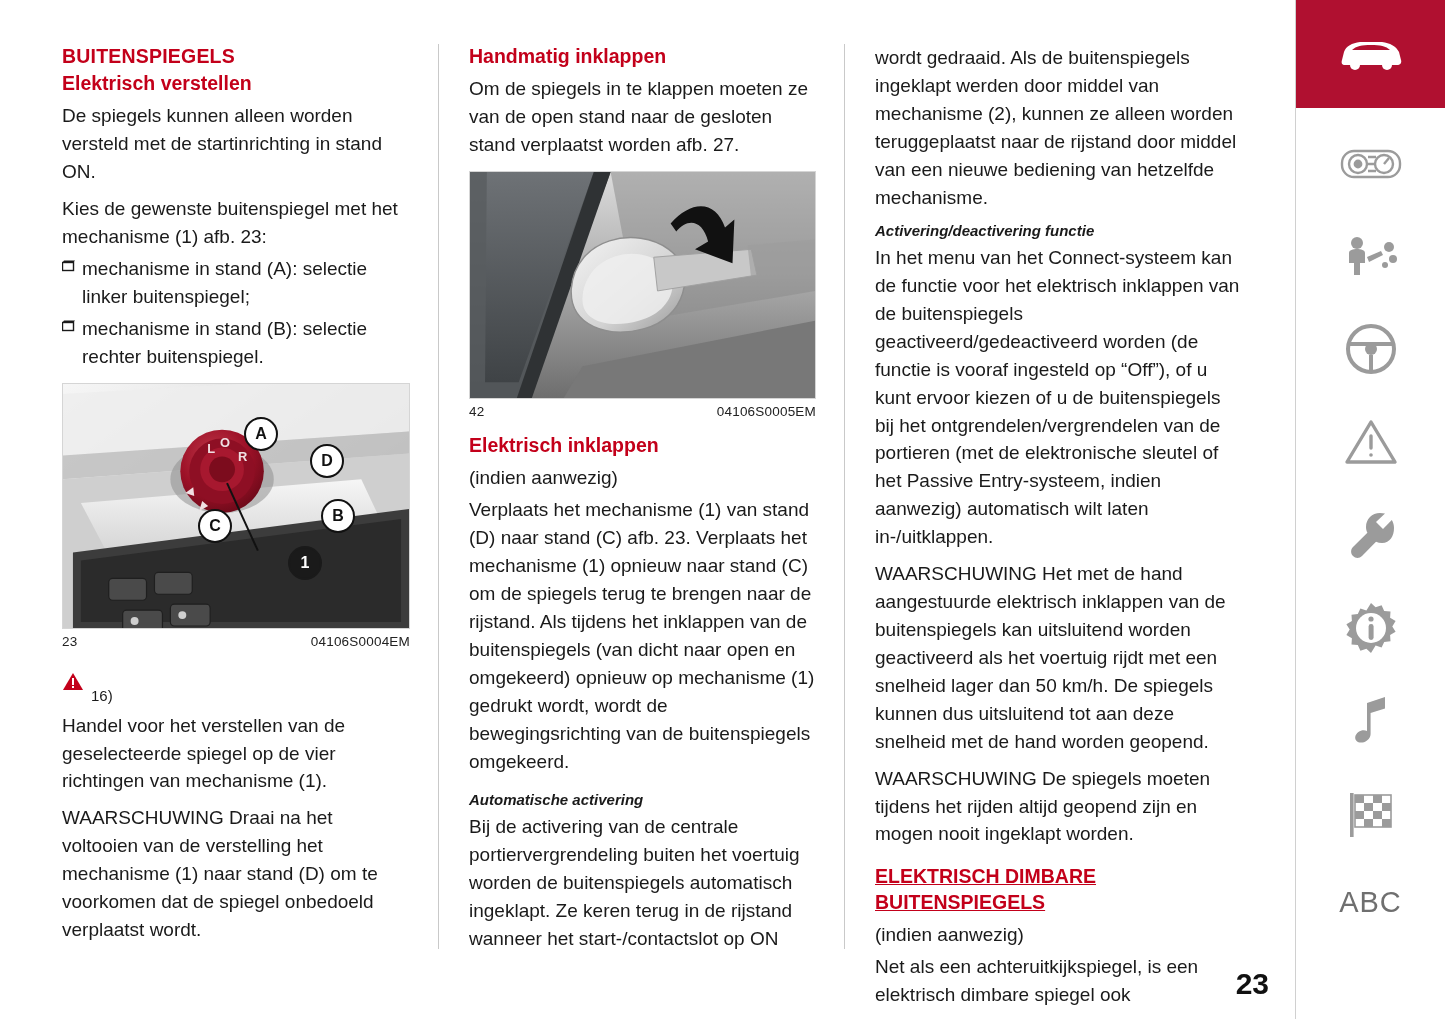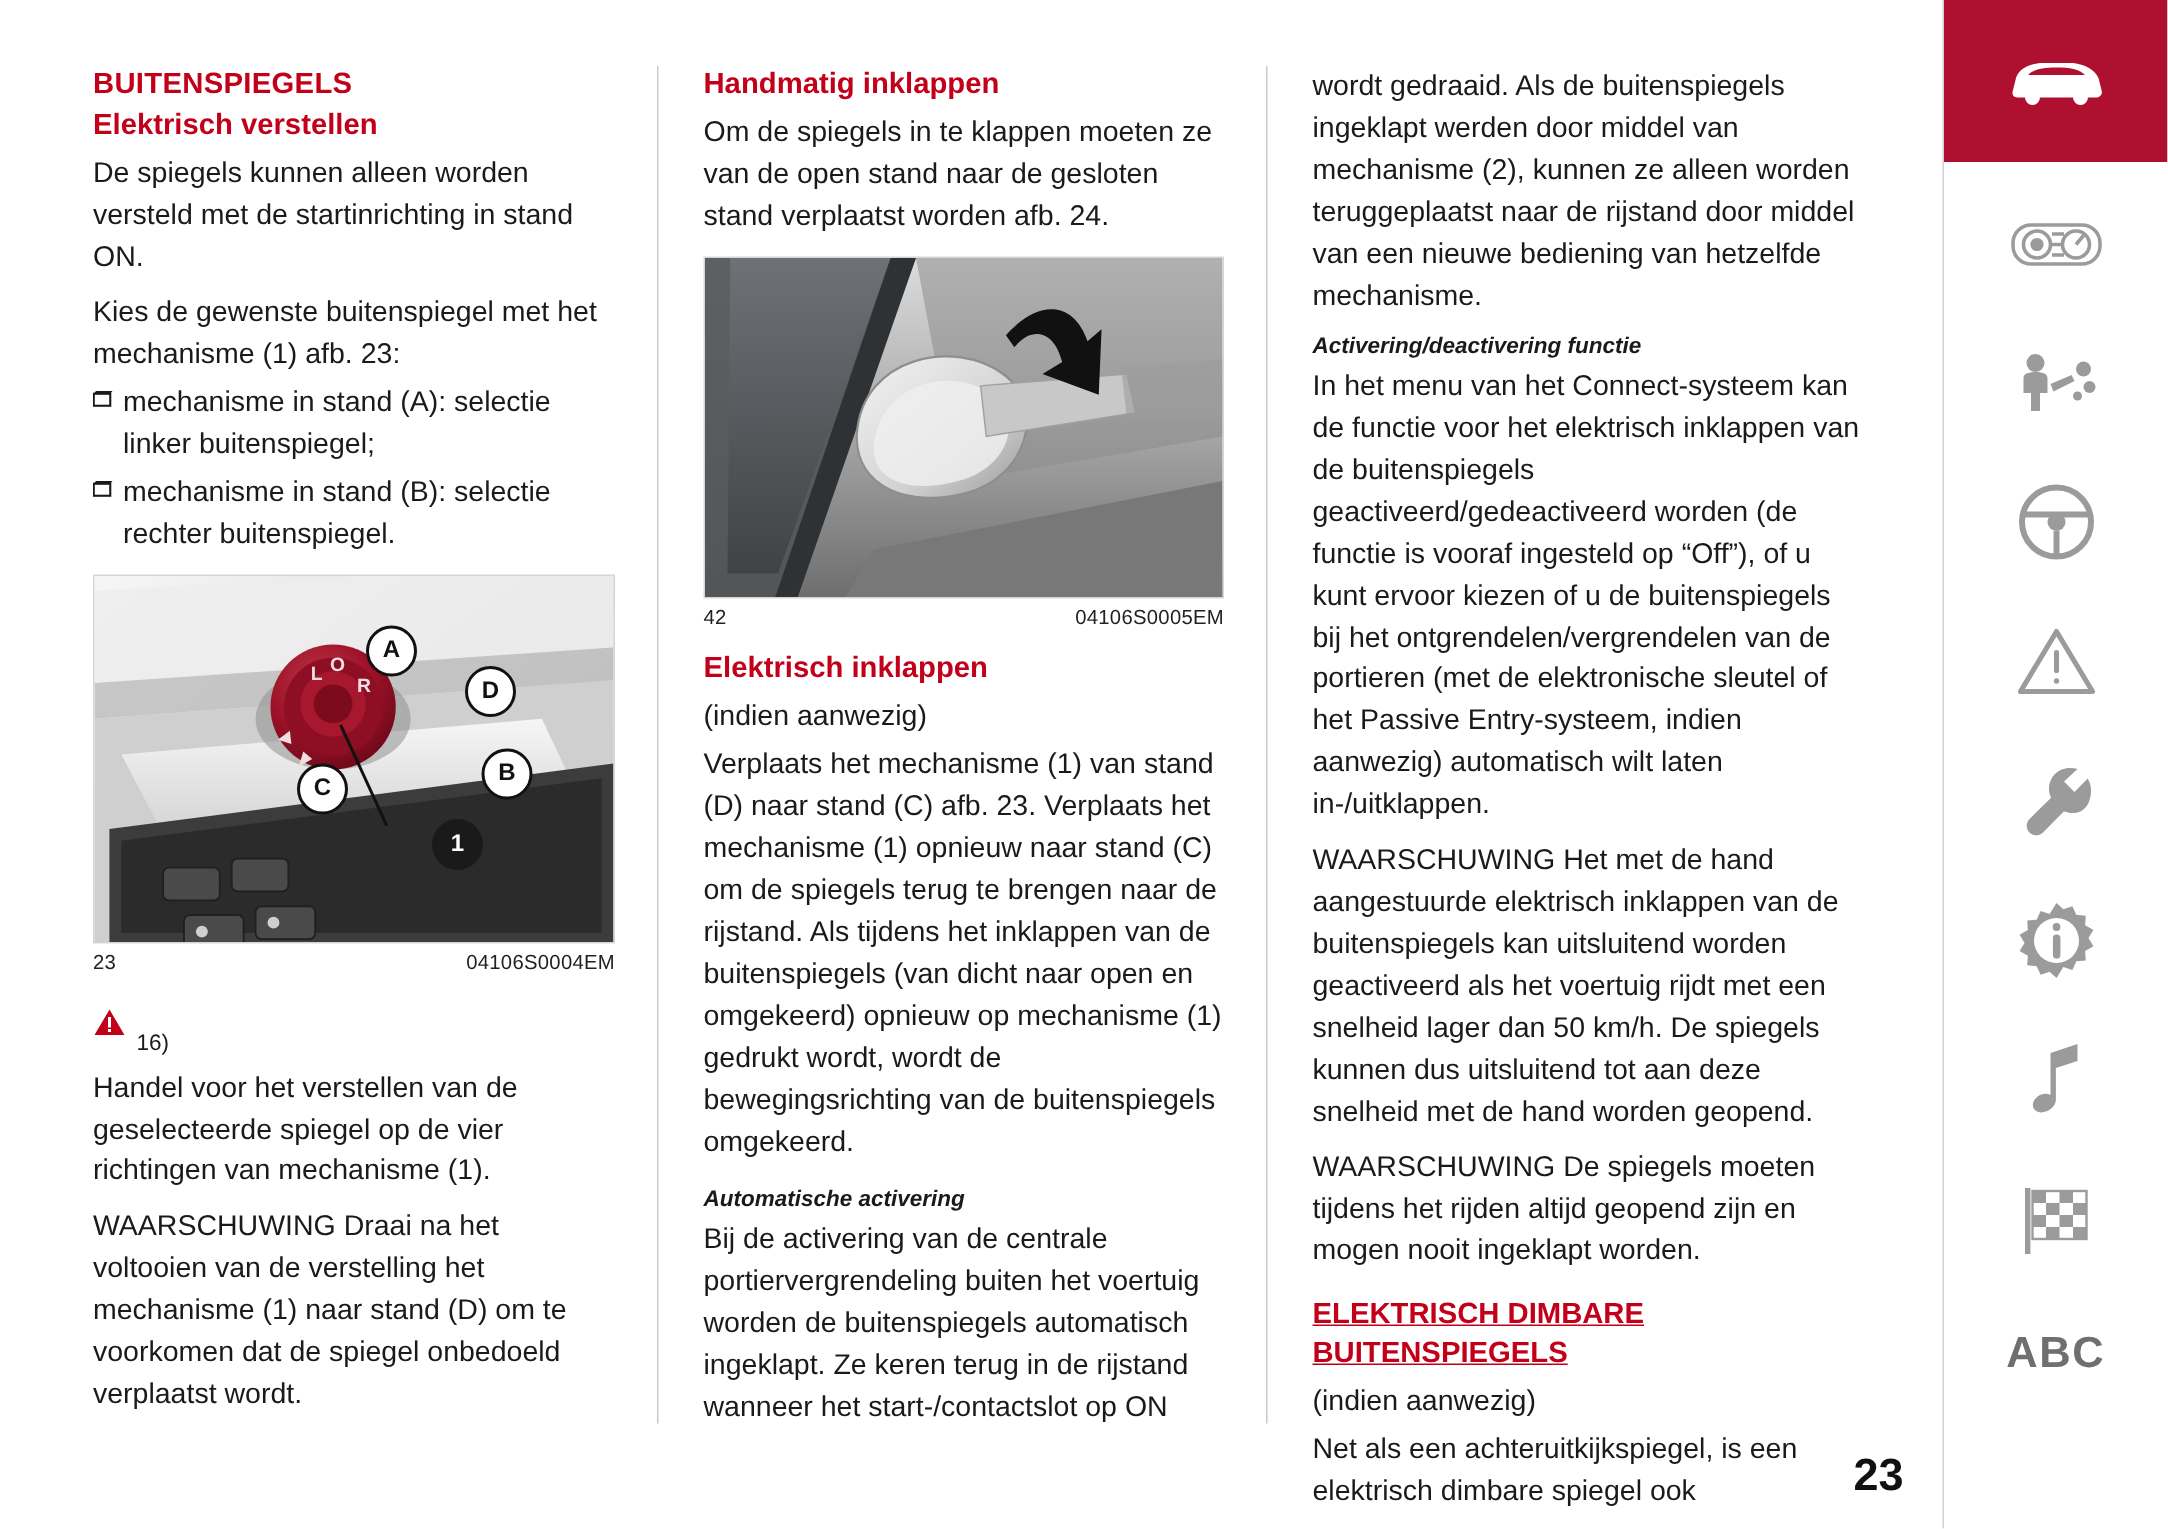--- a/index.html
+++ b/index.html
@@ -147,21 +147,21 @@
   }
   .side-icon {
     height: 93px;
     display: flex;
     align-items: center;
     justify-content: center;
     color: #9b9b9b;
   }
   .side-icon.abc {
     font-size: 29px;
-    font-weight: bold;
+    font-weight: normal;
     color: #6f6f6f;
     letter-spacing: 1px;
     height: 80px;
   }
   .page-number {
     position: absolute;
     right: 26px;
     bottom: 18px;
     font-size: 30px;
     font-weight: bold;
@@ -294,21 +294,21 @@
           </span>
           <span class="warn-note">16)</span>
         </div>
 
         <p>Handel voor het verstellen van de geselecteerde spiegel op de vier richtingen van mechanisme (1).</p>
         <p>WAARSCHUWING Draai na het voltooien van de verstelling het mechanisme (1) naar stand (D) om te voorkomen dat de spiegel onbedoeld verplaatst wordt.</p>
       </div>
 
       <div class="col c2">
         <h2 class="sub-red">Handmatig inklappen</h2>
-        <p>Om de spiegels in te klappen moeten ze van de open stand naar de gesloten stand verplaatst worden afb. 24.</p>
+        <p>Om de spiegels in te klappen moeten ze van de open stand naar de gesloten stand verplaatst worden afb. 27.</p>
 
         <div class="figure">
           <div class="fig-box fig24">
             <svg viewBox="0 0 368 228" width="100%" height="100%" preserveAspectRatio="none">
               <defs>
                 <linearGradient id="bodyG" x1="0" y1="0" x2="0" y2="1">
                   <stop offset="0%" stop-color="#dcdcdc"></stop>
                   <stop offset="50%" stop-color="#a8a8a8"></stop>
                   <stop offset="100%" stop-color="#6e6e6e"></stop>
                 </linearGradient>

